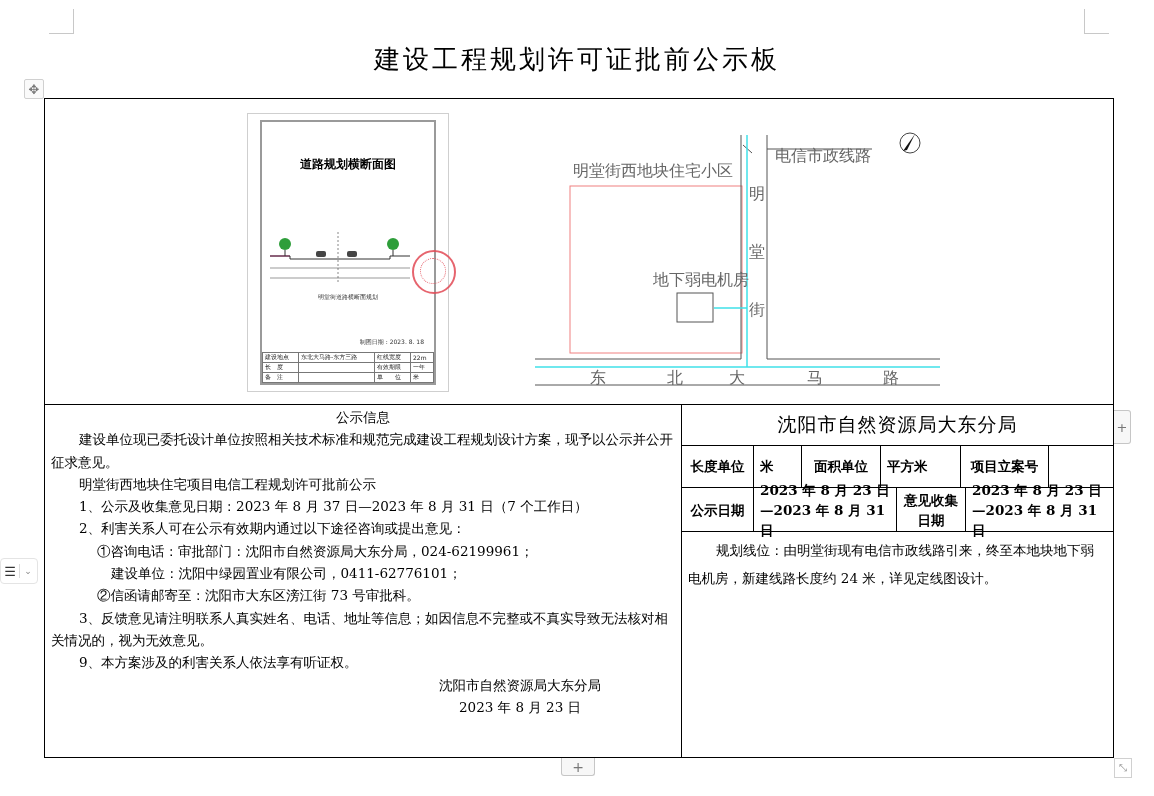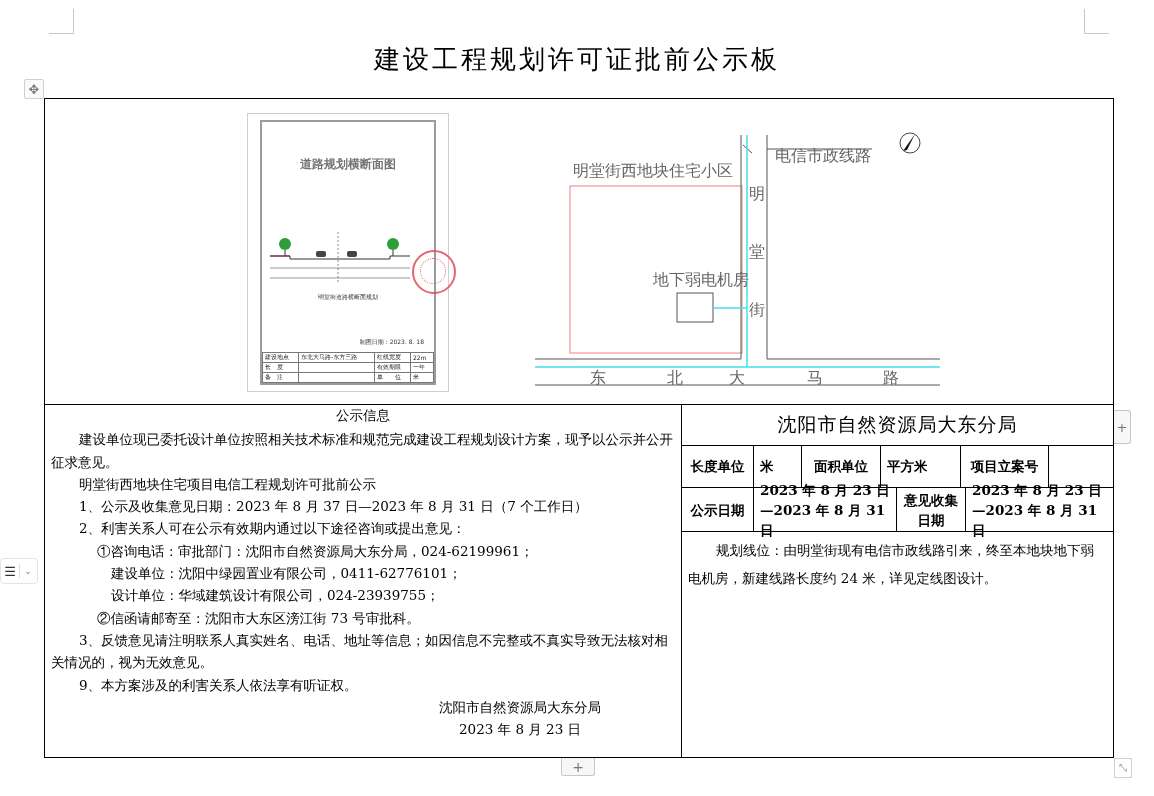--- a/index.html
+++ b/index.html
@@ -48,35 +48,35 @@
     position: absolute; left: 0; top: 42px; width: 1154px; text-align: center;
     font-size: 26px; letter-spacing: 3px; font-family: "DejaVu Serif", "Liberation Serif", serif;
   }
 
   .board { position: absolute; left: 44px; top: 98px; width: 1070px; height: 660px; border: 1px solid #000; box-sizing: border-box; }
   .image-row { position: absolute; left: 0; top: 0; width: 1068px; height: 305px; border-bottom: 1px solid #000; }
 
   
   .sheet { position: absolute; left: 202px; top: 14px; width: 200px; height: 277px; border: 1px solid #cfcfcf; background: #fff; }
   .sheet-inner { position: absolute; left: 12px; top: 6px; width: 176px; height: 265px; border: 2px solid #9a9a9a; box-sizing: border-box; font-family: "DejaVu Sans", sans-serif; }
-  .sheet-title { position: absolute; left: 0; top: 34px; width: 100%; text-align: center; font-size: 12px; font-weight: bold; color: #737373; }
+  .sheet-title { position: absolute; left: 0; top: 34px; width: 100%; text-align: center; font-size: 12px; font-weight: bold; color: #000000; }
   .sheet-caption { position: absolute; left: 0; top: 171px; width: 100%; text-align: center; font-size: 6px; color: #333; }
   .sheet-date { position: absolute; right: 10px; top: 216px; font-size: 6px; color: #333; }
   .sheet-table { position: absolute; left: 0; bottom: 0; width: 100%; border-collapse: collapse; font-size: 6px; color: #222; }
   .sheet-table td { border: 1px solid #777; padding: 0 2px; height: 8px; white-space: nowrap; }
   .stamp { position: absolute; left: 150px; top: 128px; width: 40px; height: 40px; border: 2px solid #e24a55; border-radius: 50%; opacity: .85; }
   .stamp::after { content: ""; position: absolute; left: 6px; top: 6px; width: 24px; height: 24px; border: 1px dotted #e24a55; border-radius: 50%; }
 
   
   .map { position: absolute; left: 490px; top: 20px; width: 410px; height: 272px; }
   .map svg text { font-family: "DejaVu Sans", sans-serif; }
 
   
   .info-cell { position: absolute; left: 0; top: 306px; width: 636px; height: 352px; border-right: 1px solid #000; font-size: 13.5px; line-height: 22.3px; }
-  .info-cell .hdr { text-align: center; margin-top: 1px; font-family: Liberation Mono, monospace; }
+  .info-cell .hdr { text-align: center; margin-top: 1px; }
   .info-cell p { margin: 0; padding: 0 6px; }
   .ind2 { text-indent: 28px; }
   .ind-l { padding-left: 52px !important; }
   .ind-l2 { padding-left: 66px !important; }
   .sign { text-align: center; padding-left: 320px !important; }
   .email { text-decoration: underline wavy #c00; text-decoration-thickness: 1px; text-underline-offset: 3px; }
 
   .right-cell { position: absolute; left: 637px; top: 306px; width: 431px; height: 352px; font-size: 13.5px; }
   .rc-title { height: 40px; border-bottom: 1px solid #000; display: flex; align-items: center; justify-content: center; font-size: 19px; letter-spacing: 1px; }
   .rc-row { display: flex; border-bottom: 1px solid #000; }
@@ -189,21 +189,20 @@
   </div>
 
   <div class="info-cell">
     <p class="hdr">公示信息</p>
     <p class="ind2">建设单位现已委托设计单位按照相关技术标准和规范完成建设工程规划设计方案，现予以公示并公开征求意见。</p>
     <p class="ind2">明堂街西地块住宅项目电信工程规划许可批前公示</p>
     <p class="ind2">1、公示及收集意见日期：2023 年 8 月 37 日—2023 年 8 月 31 日（7 个工作日）</p>
     <p class="ind2">2、利害关系人可在公示有效期内通过以下途径咨询或提出意见：</p>
     <p class="ind-l">①咨询电话：审批部门：沈阳市自然资源局大东分局，024-62199961；</p>
     <p class="ind-l2">建设单位：沈阳中绿园置业有限公司，0411-62776101；</p>
-    <p class="ind-l2">设计单位：华域建筑设计有限公司，024-23939755；</p>
     <p class="ind-l">②信函请邮寄至：沈阳市大东区滂江街 73 号审批科。</p>
     <p class="ind2">3、反馈意见请注明联系人真实姓名、电话、地址等信息；如因信息不完整或不真实导致无法核对相关情况的，视为无效意见。</p>
     <p class="ind2">9、本方案涉及的利害关系人依法享有听证权。</p>
     <p class="sign">沈阳市自然资源局大东分局</p>
     <p class="sign">2023 年 8 月 23 日</p>
   </div>
 
   <div class="right-cell">
     <div class="rc-title">沈阳市自然资源局大东分局</div>
     <div class="rc-row r1">

